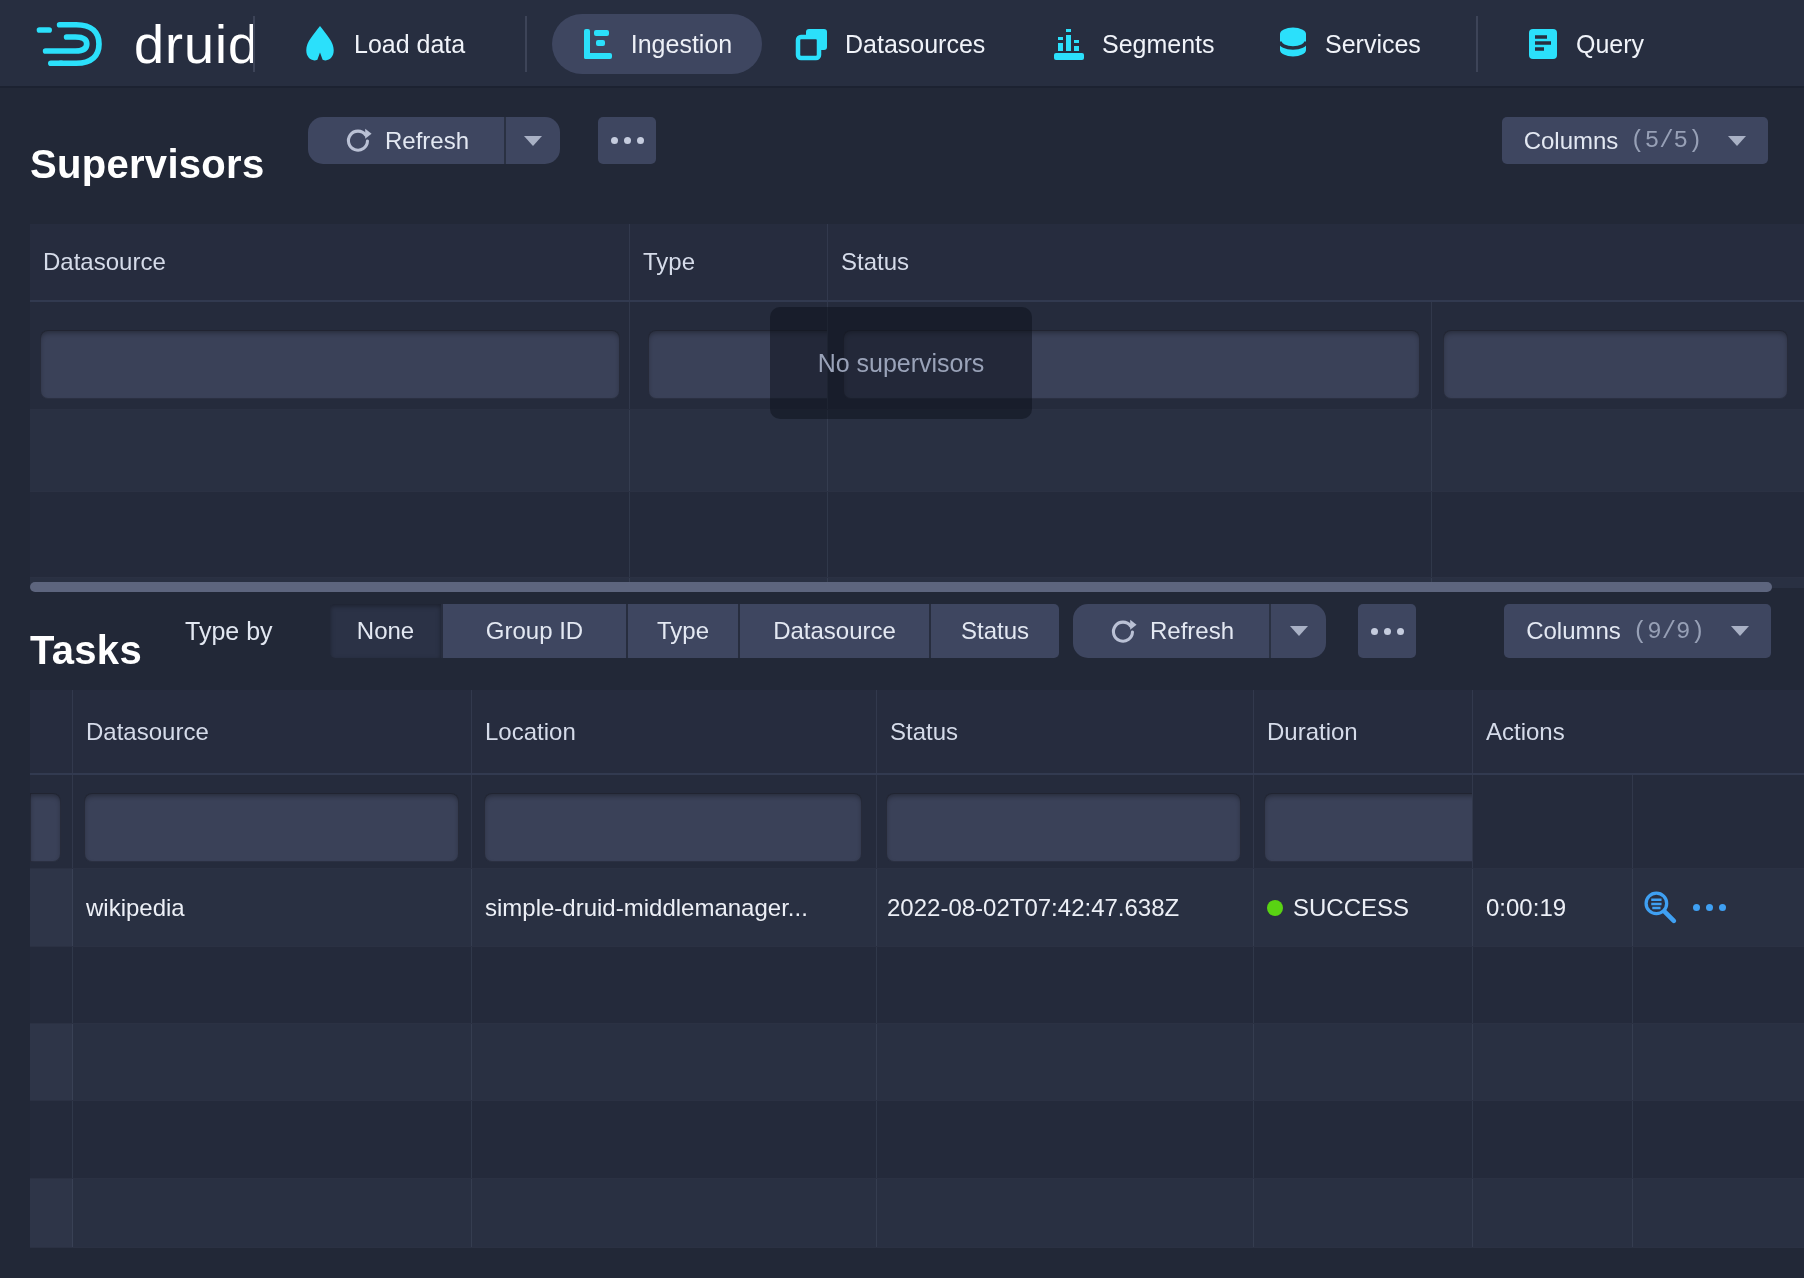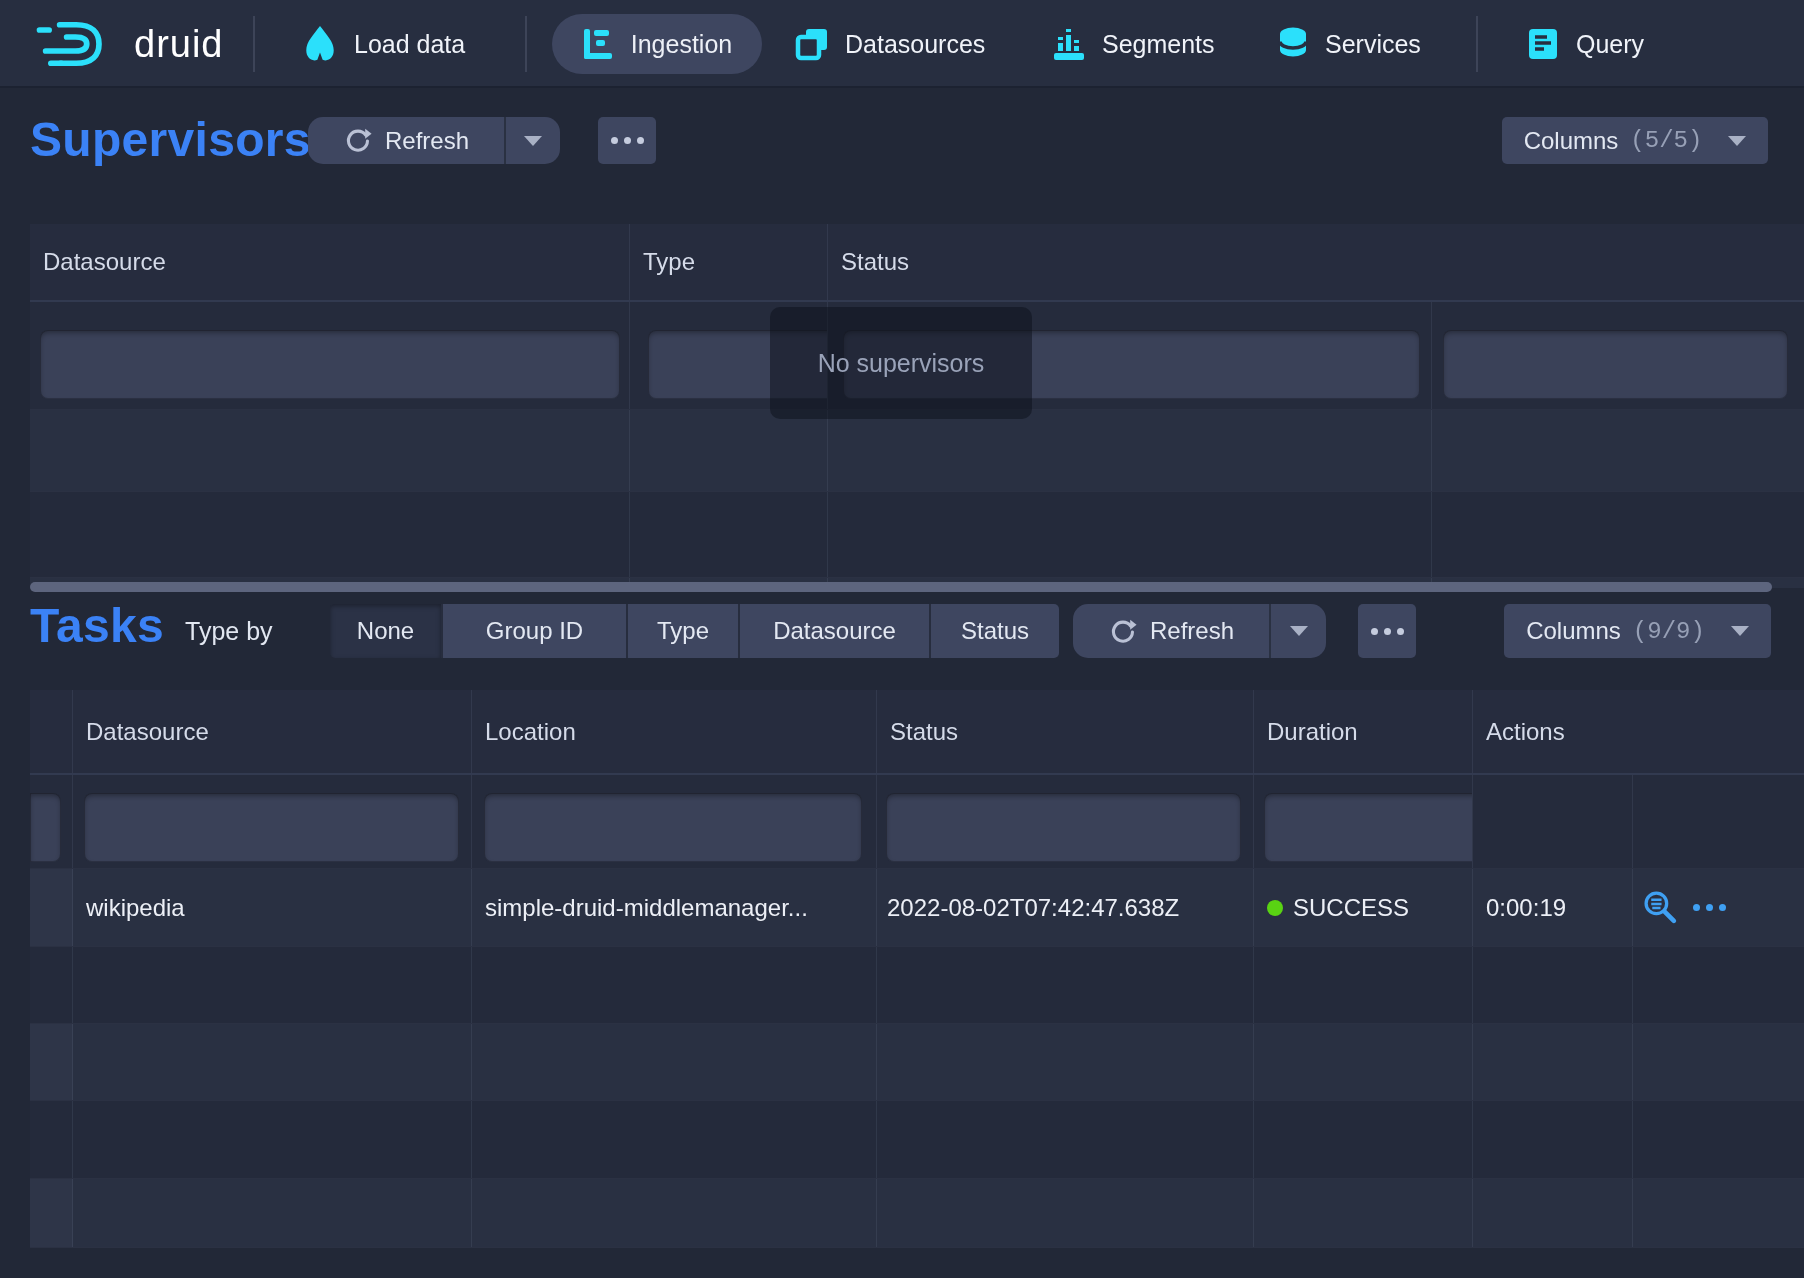--- a/index.html
+++ b/index.html
@@ -26,26 +26,26 @@
   }
   *{margin:0;padding:0;box-sizing:border-box;}
   body{background:#111;font-family:"Liberation Sans", sans-serif;}
   #app{position:relative;width:1804px;height:1278px;background:var(--bg);overflow:hidden;color:var(--text);}
 
   
   .nav{position:absolute;left:0;top:0;width:1804px;height:88px;background:var(--nav-bg);border-bottom:2px solid #1c2231;}
   .nav-item{position:absolute;top:0;height:88px;display:flex;align-items:center;gap:16px;font-size:25px;color:#f0f3f9;cursor:pointer;}
   .nav-sep{position:absolute;top:16px;width:2px;height:56px;background:#3d4458;}
   .brand{position:absolute;left:36px;top:0;height:88px;display:flex;align-items:center;gap:14px;}
-  .brand-word{font-size:38px;color:#ffffff;letter-spacing:1px;}
+  .brand-word{font-size:54px;color:#ffffff;letter-spacing:1px;}
   .pill{position:absolute;left:552px;top:14px;width:210px;height:60px;border-radius:30px;background:var(--btn);display:flex;align-items:center;justify-content:center;gap:15px;font-size:25px;cursor:pointer;}
   .icon{display:inline-flex;align-items:center;justify-content:center;color:var(--cyan);}
 
   
-  .section-title{position:absolute;font-size:48px;font-weight:600;color:#3b82f6;letter-spacing:0.3px;}
+  .section-title{position:absolute;font-size:40px;font-weight:600;color:#ffffff;letter-spacing:0.3px;margin-top:30px;}
   .btn{background:var(--btn);border:none;color:#e3e8f2;font-size:24px;font-family:inherit;display:flex;align-items:center;justify-content:center;cursor:pointer;}
   .split{position:absolute;display:flex;border-radius:15px;overflow:hidden;}
   .split .main{gap:13px;}
   .split .caret-part{border-left:2px solid #2a3142;}
   .rounded{border-radius:5px;}
   .caret{width:0;height:0;border-left:9px solid transparent;border-right:9px solid transparent;border-top:10px solid #a9b1c5;}
   .dots{display:flex;gap:6px;}
   .dots i{width:7px;height:7px;border-radius:50%;background:#c5ccde;}
   .columns-btn{position:absolute;gap:12px;}
   .count{color:var(--muted);font-family:Liberation Mono, monospace;}

